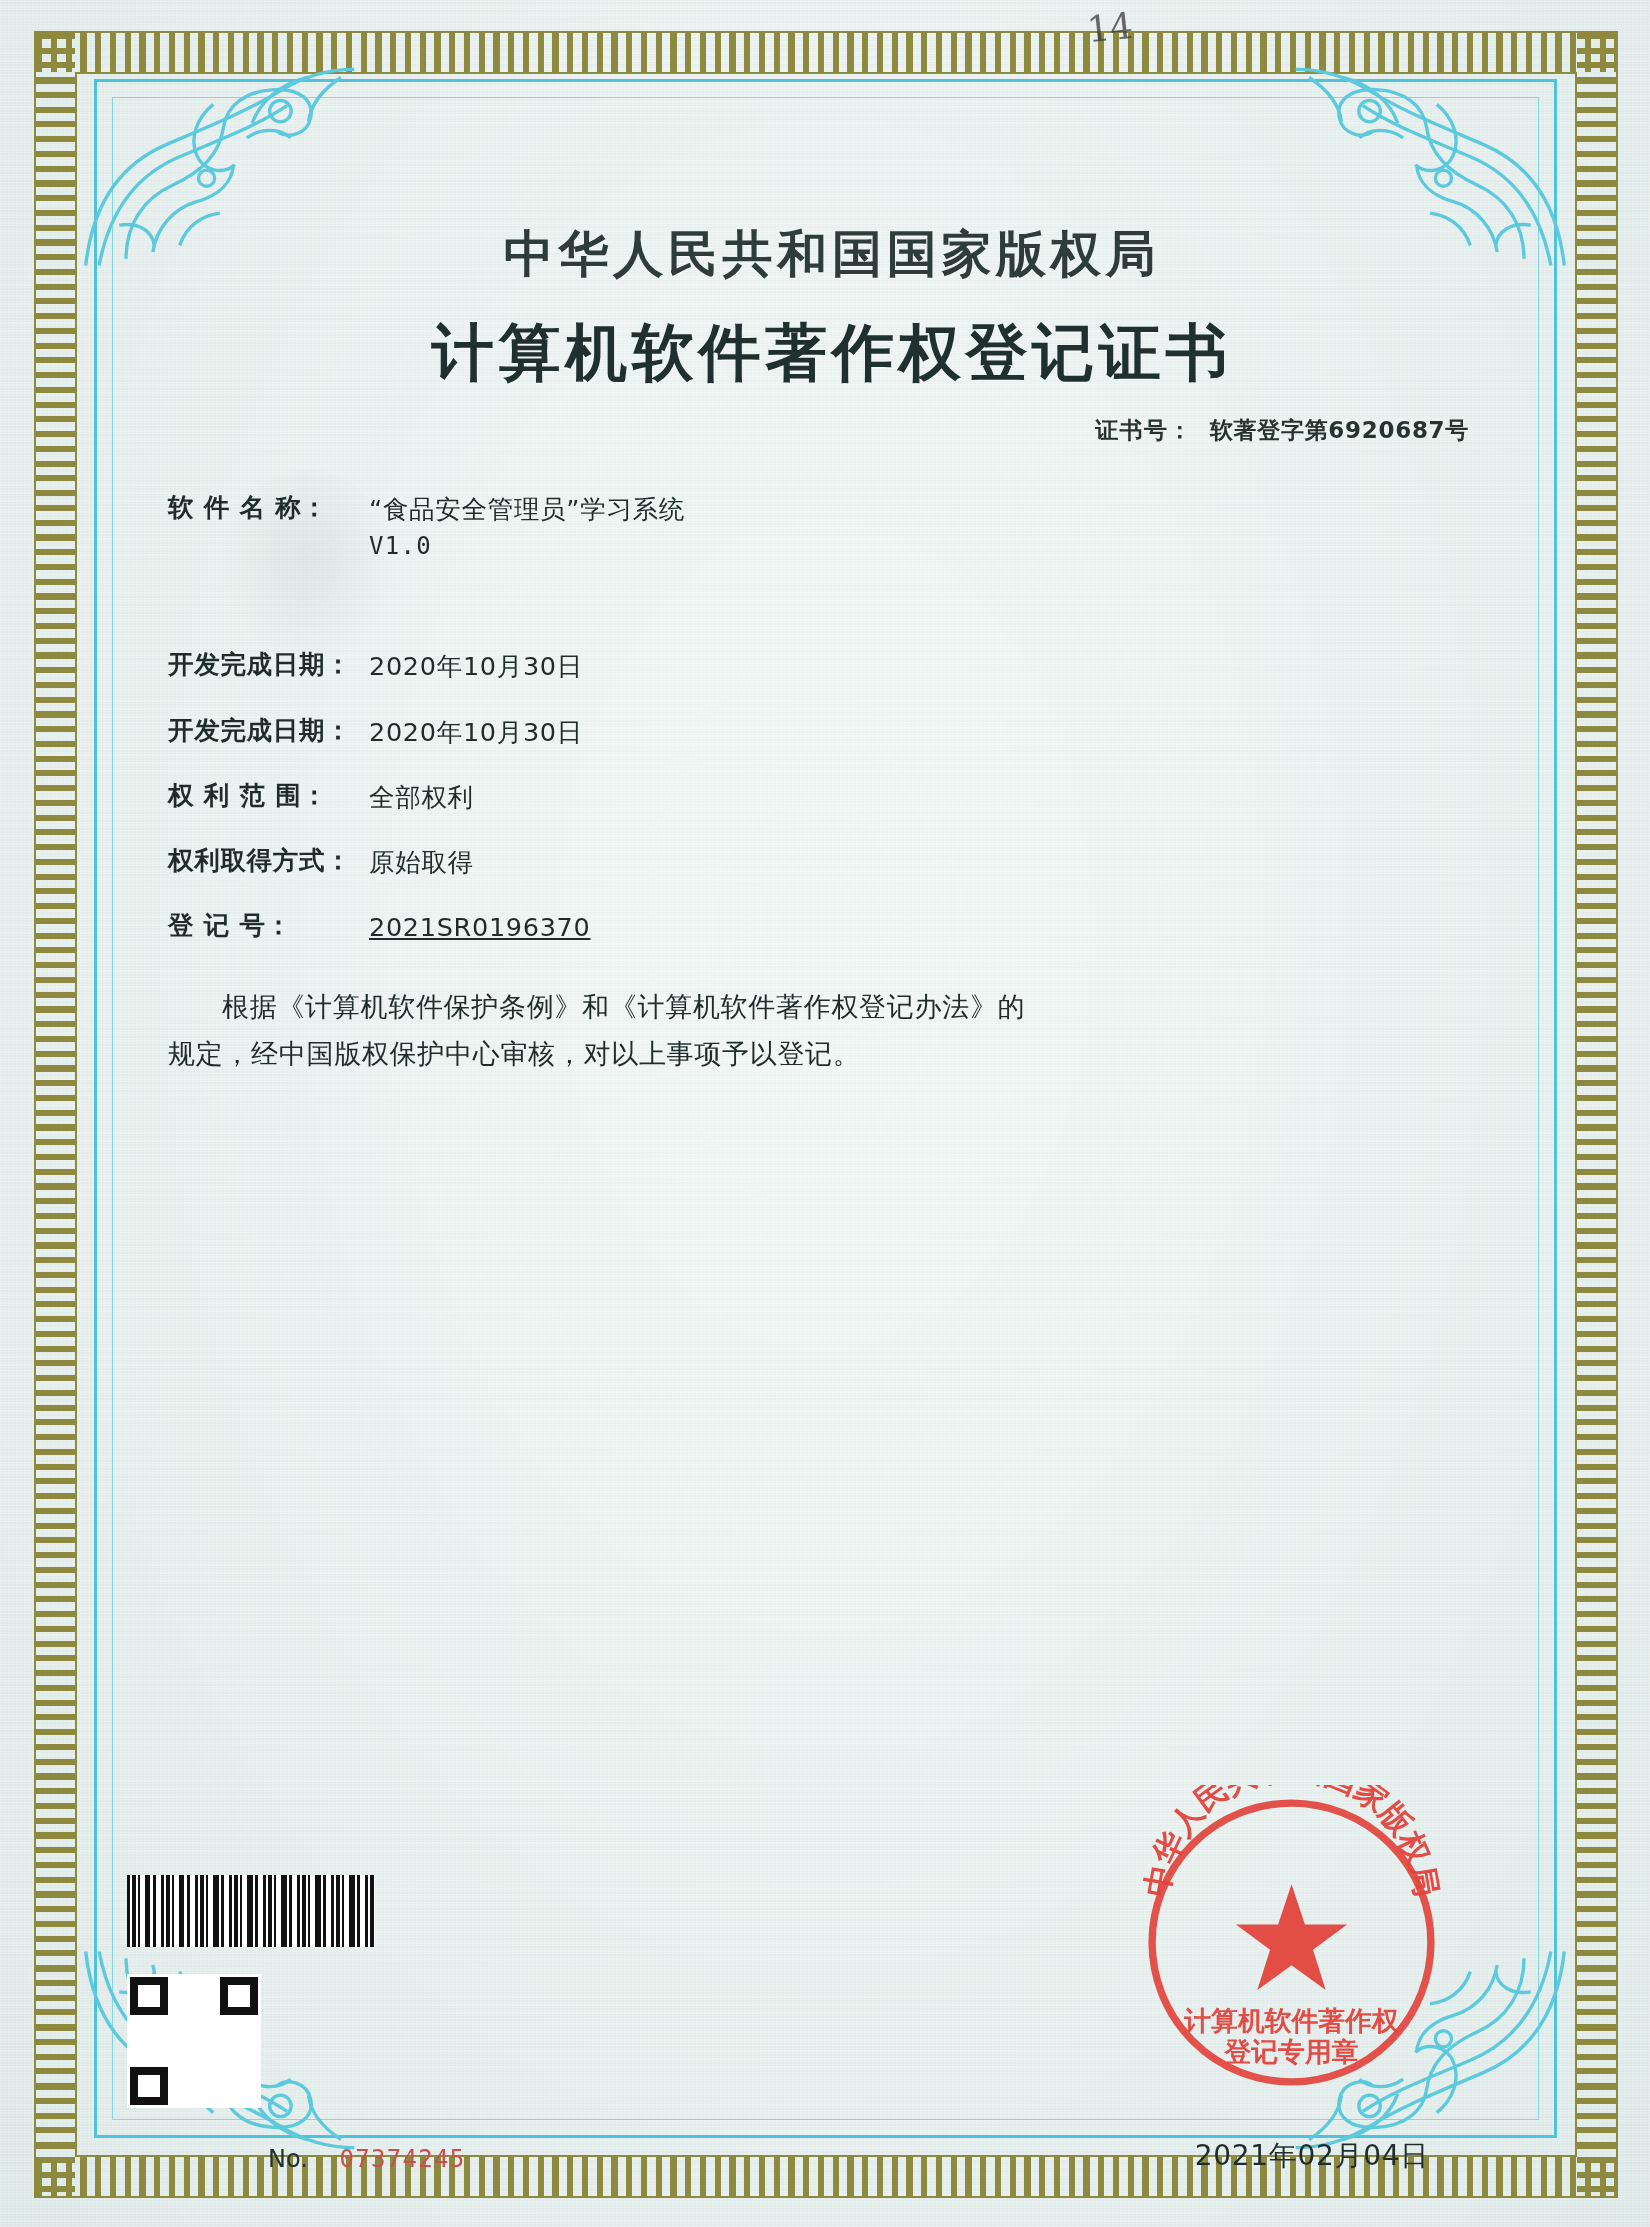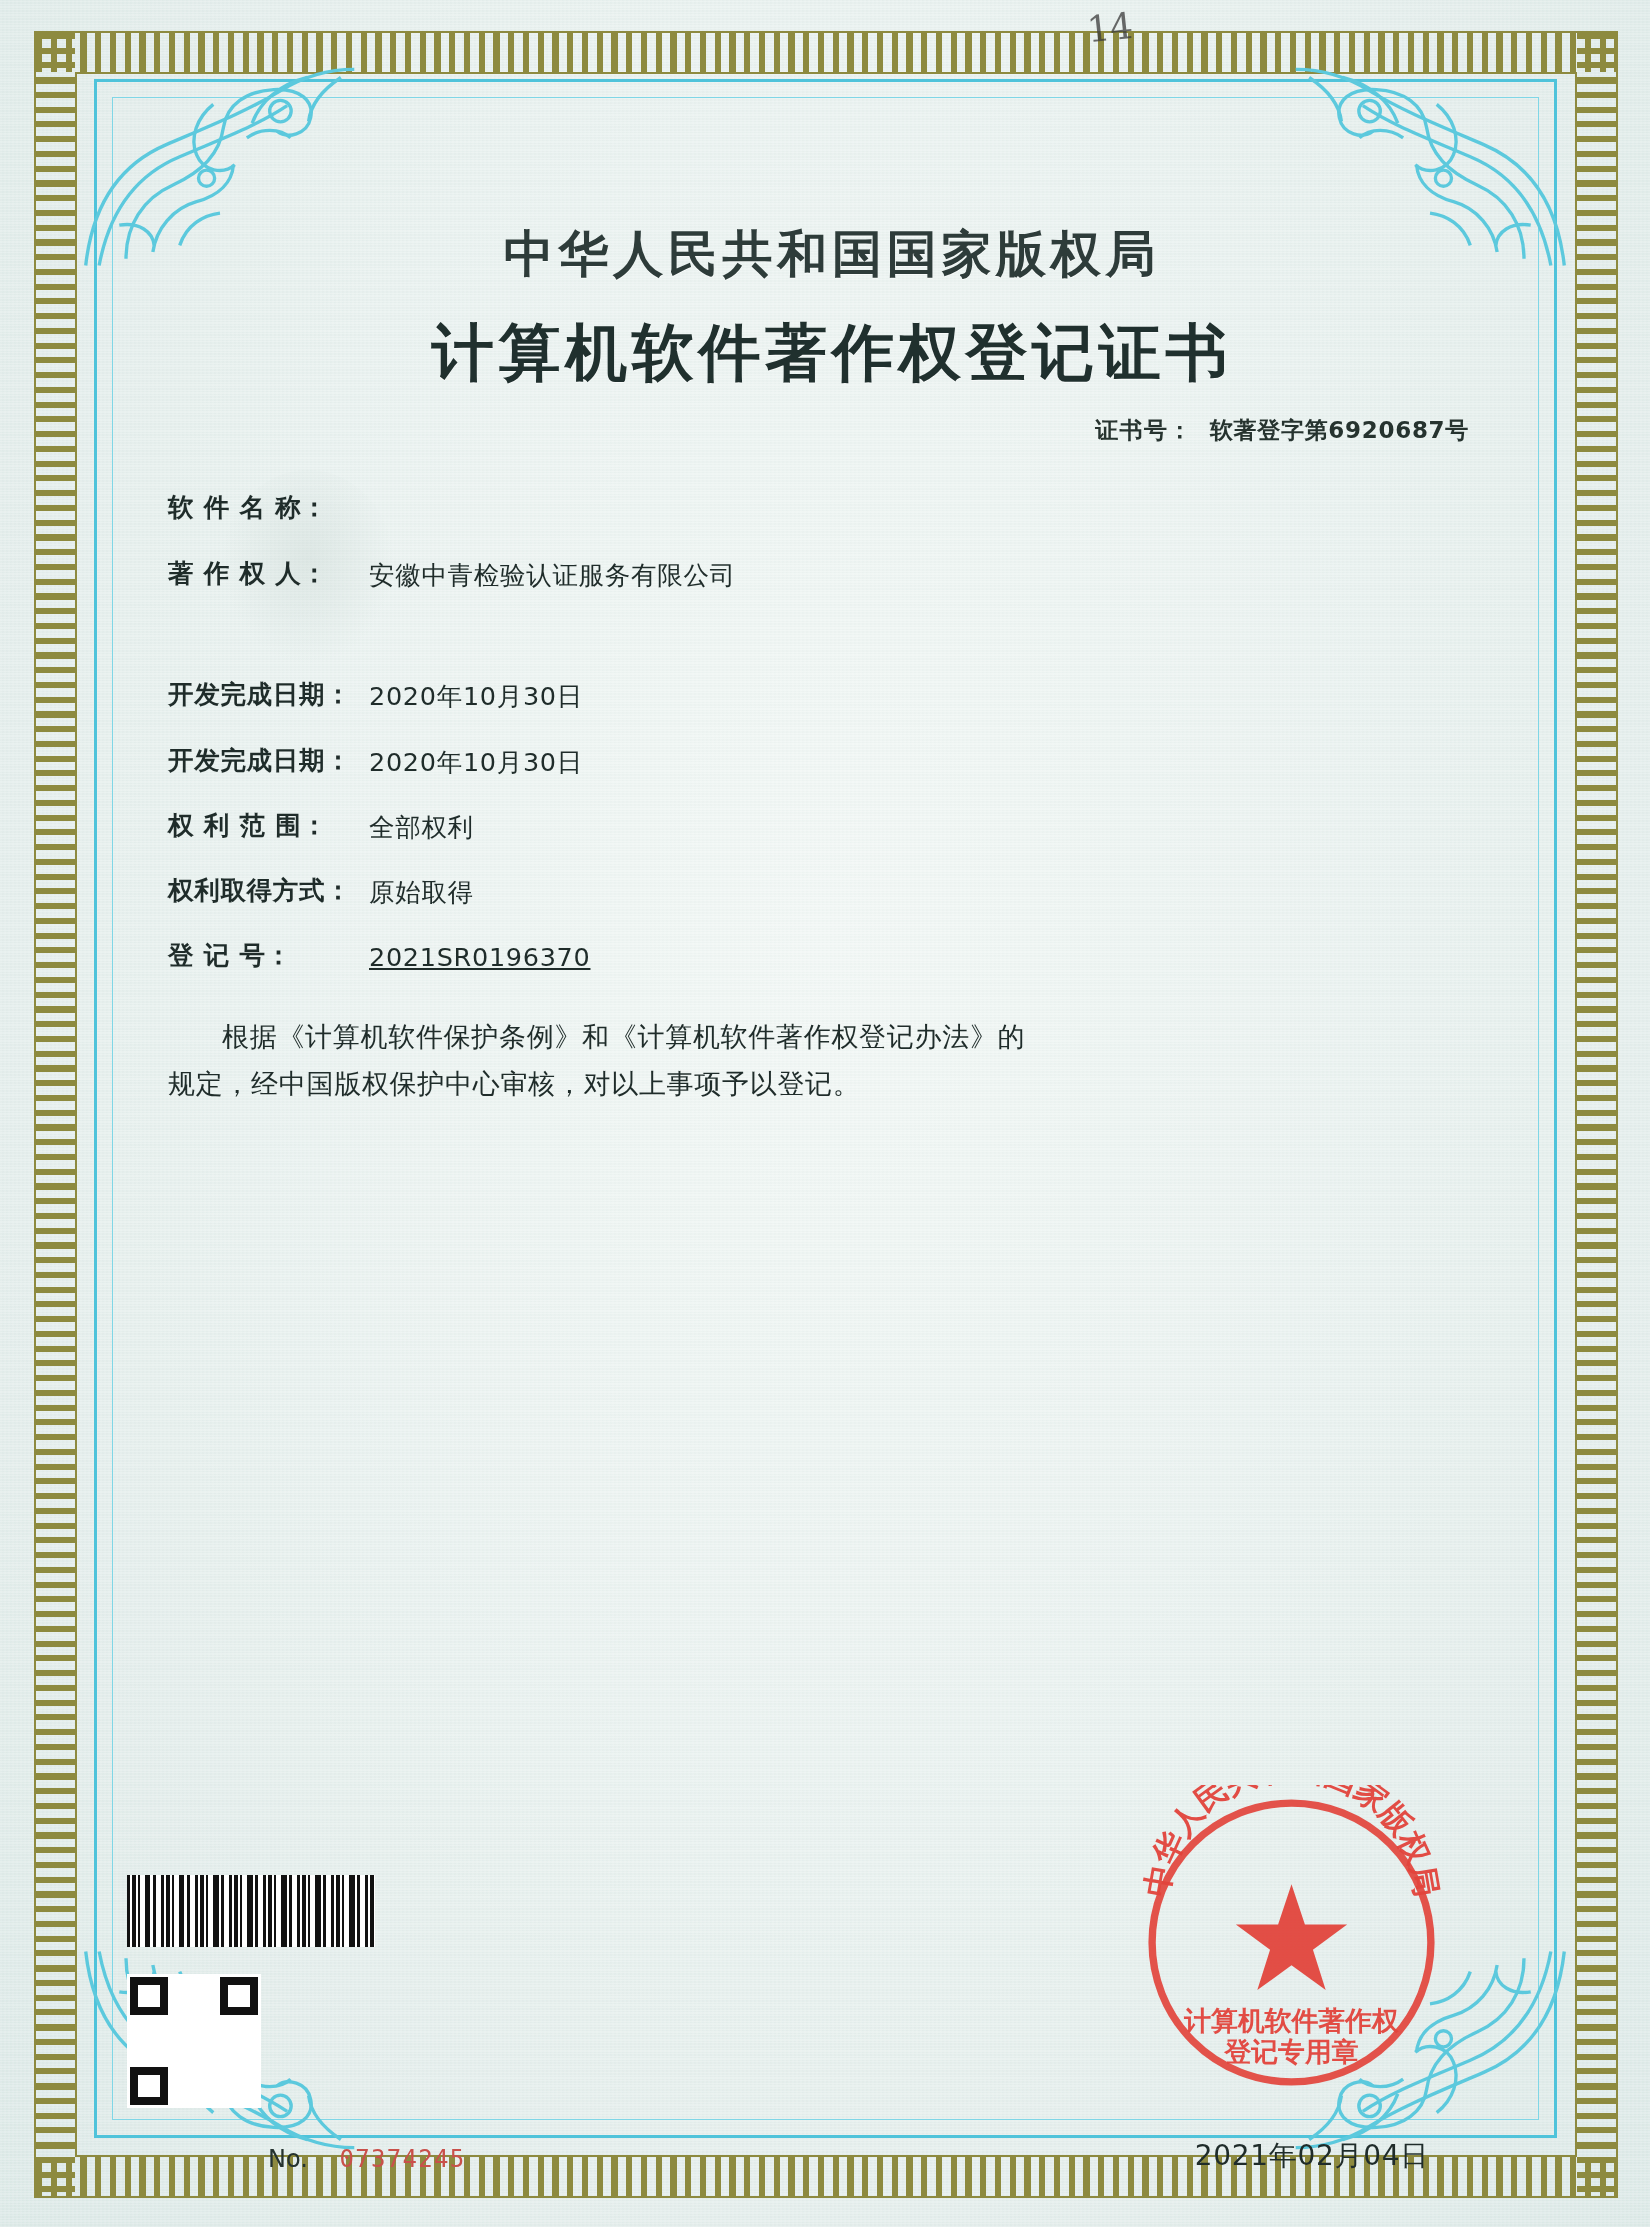--- a/index.html
+++ b/index.html
@@ -365,26 +365,26 @@
     <h1 class="title-zh">中华人民共和国国家版权局</h1>
     <h2 class="title-main">计算机软件著作权登记证书</h2>
 
     <div class="cert-no-row">
       <span class="cert-no-label">证书号：</span>
       <span class="cert-no-value">软著登字第6920687号</span>
     </div>
 
     <div class="field">
       <span class="label">软 件 名 称：</span>
-    </div>
-
-    <div class="field">
-      <span class="label">著 作 权 人：</span>
-      <span class="value">安徽中青检验认证服务有限公司</span>
-    </div>
+      <span class="value">
+        <span>“食品安全管理员”学习系统</span>
+        <span class="v2">V1.0</span>
+      </span>
+    </div>
+
 
     <div class="gap-big"></div>
 
     <div class="field compact">
       <span class="label">开发完成日期：</span>
       <span class="value">2020年10月30日</span>
     </div>
 
     <div class="field compact">
       <span class="label">开发完成日期：</span>

